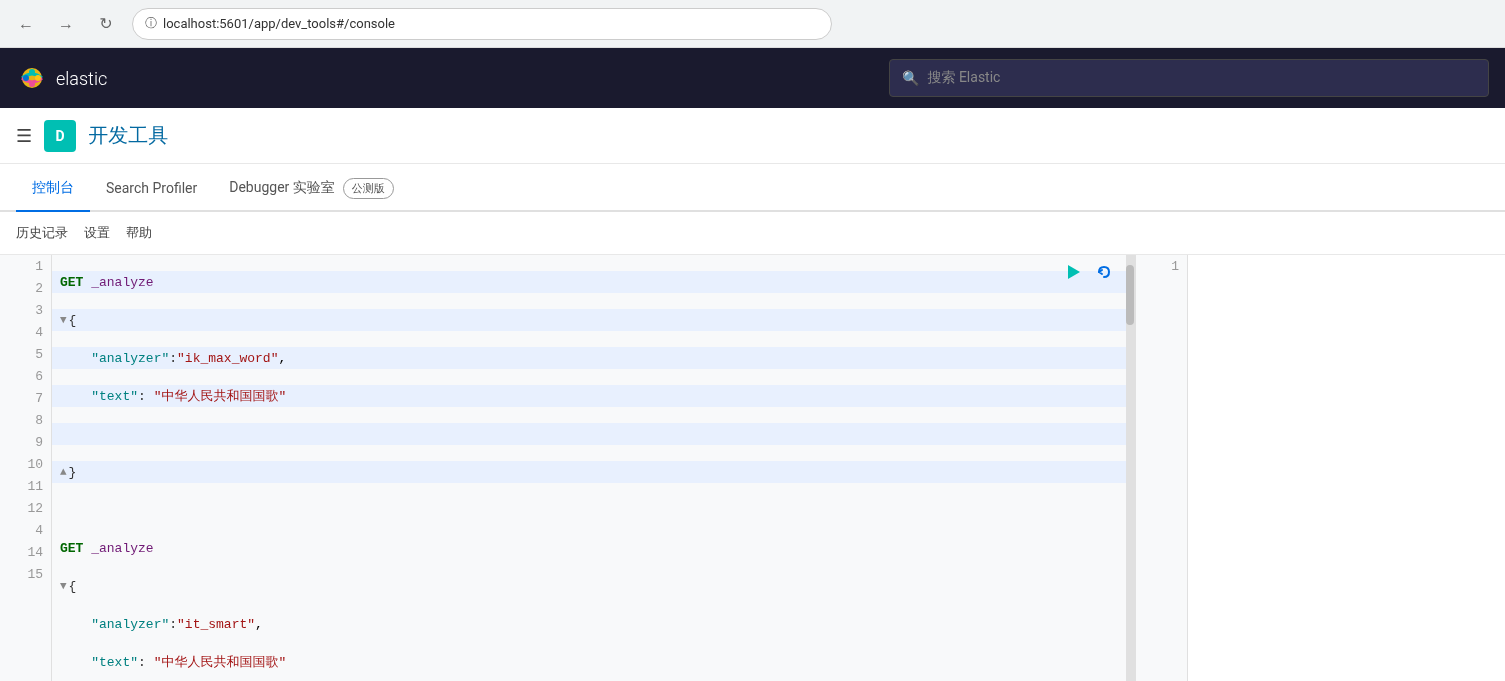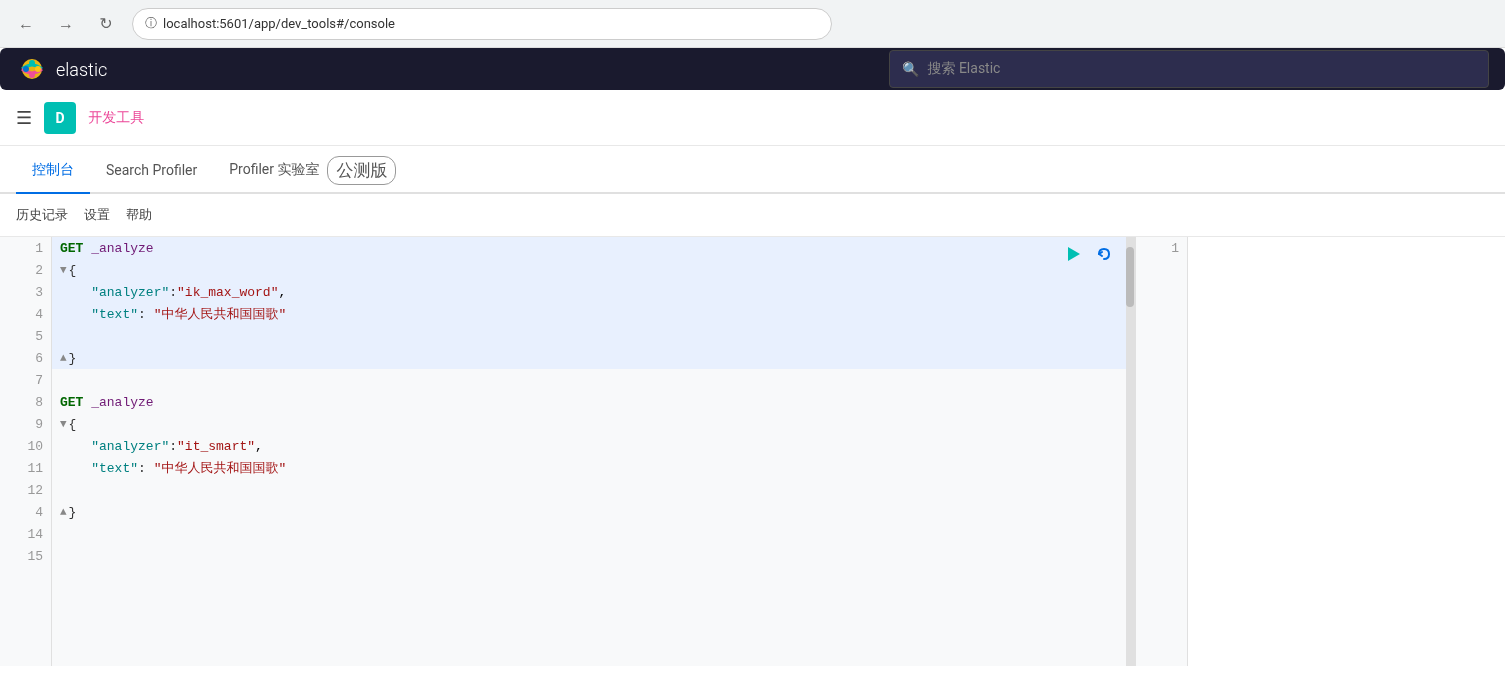--- a/index.html
+++ b/index.html
@@ -33,26 +33,25 @@
       gap: 6px;
       font-size: 13px;
       color: #333;
       max-width: 700px;
     }
     .url-icon { color: #666; font-size: 12px; }
 
     
     .top-nav {
       background: #1a1a2e;
-      height: 42px;
+      height: 60px;
       display: flex;
       align-items: center;
       padding: 5px 16px;
       gap: 12px;
-      border-radius: 6px;
     }
     .elastic-logo {
       display: flex; align-items: center; gap: 8px; color: #fff; font-size: 18px; font-weight: 300;
     }
     .logo-icon {
       width: 32px; height: 32px;
     }
     .search-bar-top {
       margin-left: auto;
       width: 600px;
@@ -79,21 +78,21 @@
       background: #fff;
     }
     .menu-icon { font-size: 18px; color: #444; cursor: pointer; }
     .app-badge {
       width: 32px; height: 32px;
       background: #00bfb3;
       border-radius: 4px;
       display: flex; align-items: center; justify-content: center;
       color: #fff; font-weight: 700; font-size: 14px;
     }
-    .app-title { font-size: 14px; color: #ec4899; }
+    .app-title { font-size: 20px; color: #0369a1; }
 
     
     .tabs-bar {
       display: flex;
       align-items: flex-end;
       padding: 0 16px;
       border-bottom: 2px solid #e0e0e0;
       background: #fff;
       height: 48px;
     }
@@ -113,21 +112,21 @@
     .tab.active {
       color: #006de4;
       border-bottom: 2px solid #006de4;
       font-weight: 500;
     }
     .beta-badge {
       margin-left: 8px;
       padding: 2px 8px;
       border: 1px solid #999;
       border-radius: 12px;
-      font-size: 17px;
+      font-size: 11px;
       color: #555;
     }
 
     
     .toolbar {
       display: flex;
       align-items: flex-end;
       padding: 8px 16px;
       gap: 16px;
       border-bottom: 1px solid #e8e8e8;
@@ -178,20 +177,21 @@
       position: relative;
     }
     .code-line {
       height: 22px;
       display: flex;
       align-items: center;
       padding: 0 36px 0 8px;
       font-family: 'Courier New', monospace;
       font-size: 13px;
       white-space: pre;
+      margin-top: 16px;
     }
     .code-line.highlighted {
       background: #e8f0fe;
     }
     .kw-get { color: #006600; font-weight: bold; }
     .kw-path { color: #701a75; }
     .kw-brace { color: #333; }
     .kw-key { color: #008080; }
     .kw-value { color: #a31515; }
     .kw-colon { color: #333; }
@@ -260,21 +260,21 @@
 </div>
 
 <div class="tabs-bar">
   <div class="tab active">
     <span>控制台</span>
   </div>
   <div class="tab">
     <span>Search Profiler</span>
   </div>
   <div class="tab">
-    <span>Profiler 实验室</span>
+    <span>Debugger 实验室</span>
     <span class="beta-badge">公测版</span>
   </div>
 </div>
 
 <div class="toolbar">
   <button class="toolbar-btn">历史记录</button>
   <button class="toolbar-btn">设置</button>
   <button class="toolbar-btn">帮助</button>
 </div>
 

